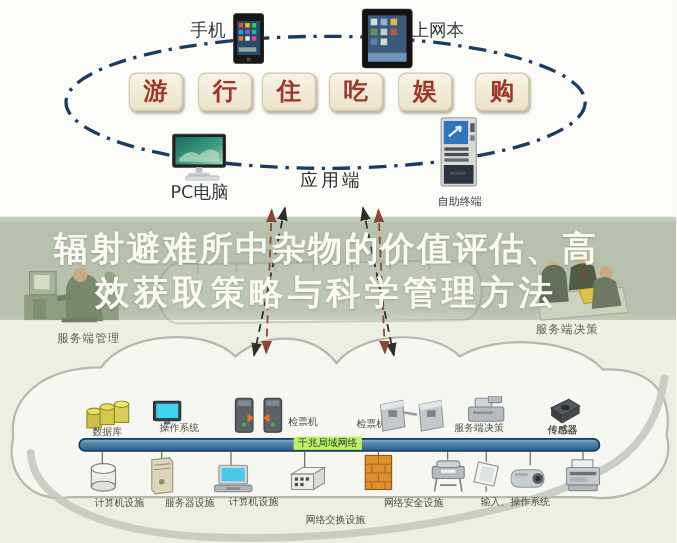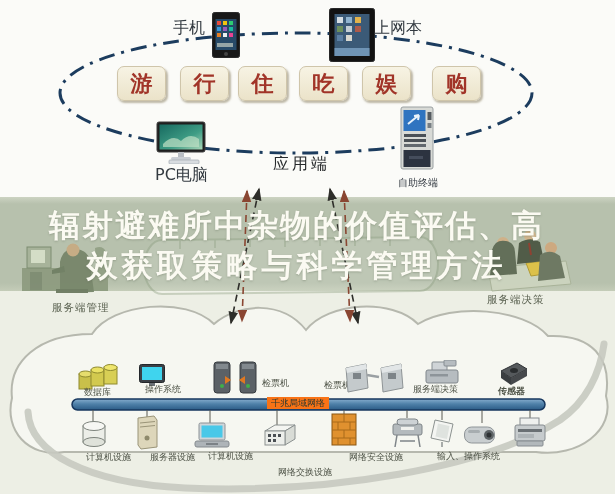--- a/index.html
+++ b/index.html
@@ -35,21 +35,21 @@
     text-align:center;line-height:32px;
   }
   
   .lbl{white-space:nowrap;}
   .lbl-top{font-size:16px;color:#333a40;}
   #app-tier-label{font-size:16px;color:#26292b;letter-spacing:3px;}
   #kiosk-label{font-size:10px;color:#3a4048;}
   .lbl-olive{font-size:10.5px;color:#5a6150;letter-spacing:1px;}
   #cloud-label{font-size:12px;font-weight:bold;color:#38402f;letter-spacing:1px;}
   #lan-label{
-    font-size:9px;color:#2e3a30;background:#f97316;
+    font-size:9px;color:#2e3a30;background:#bef264;
     padding:1px 4px;line-height:10px;
   }
   .lbl-node{font-size:9px;color:#4d5246;}
   .icon{line-height:0;}
 </style>
 </head>
 <body>
 
 <div id="canvas">
 

